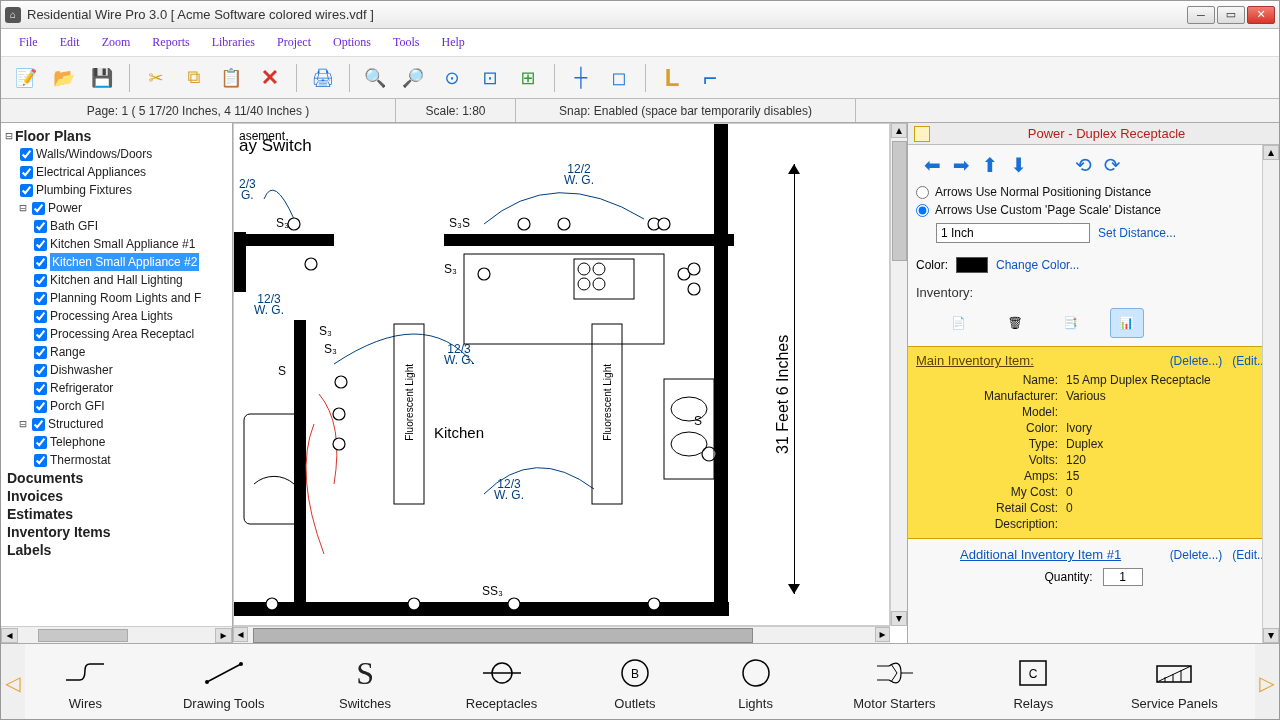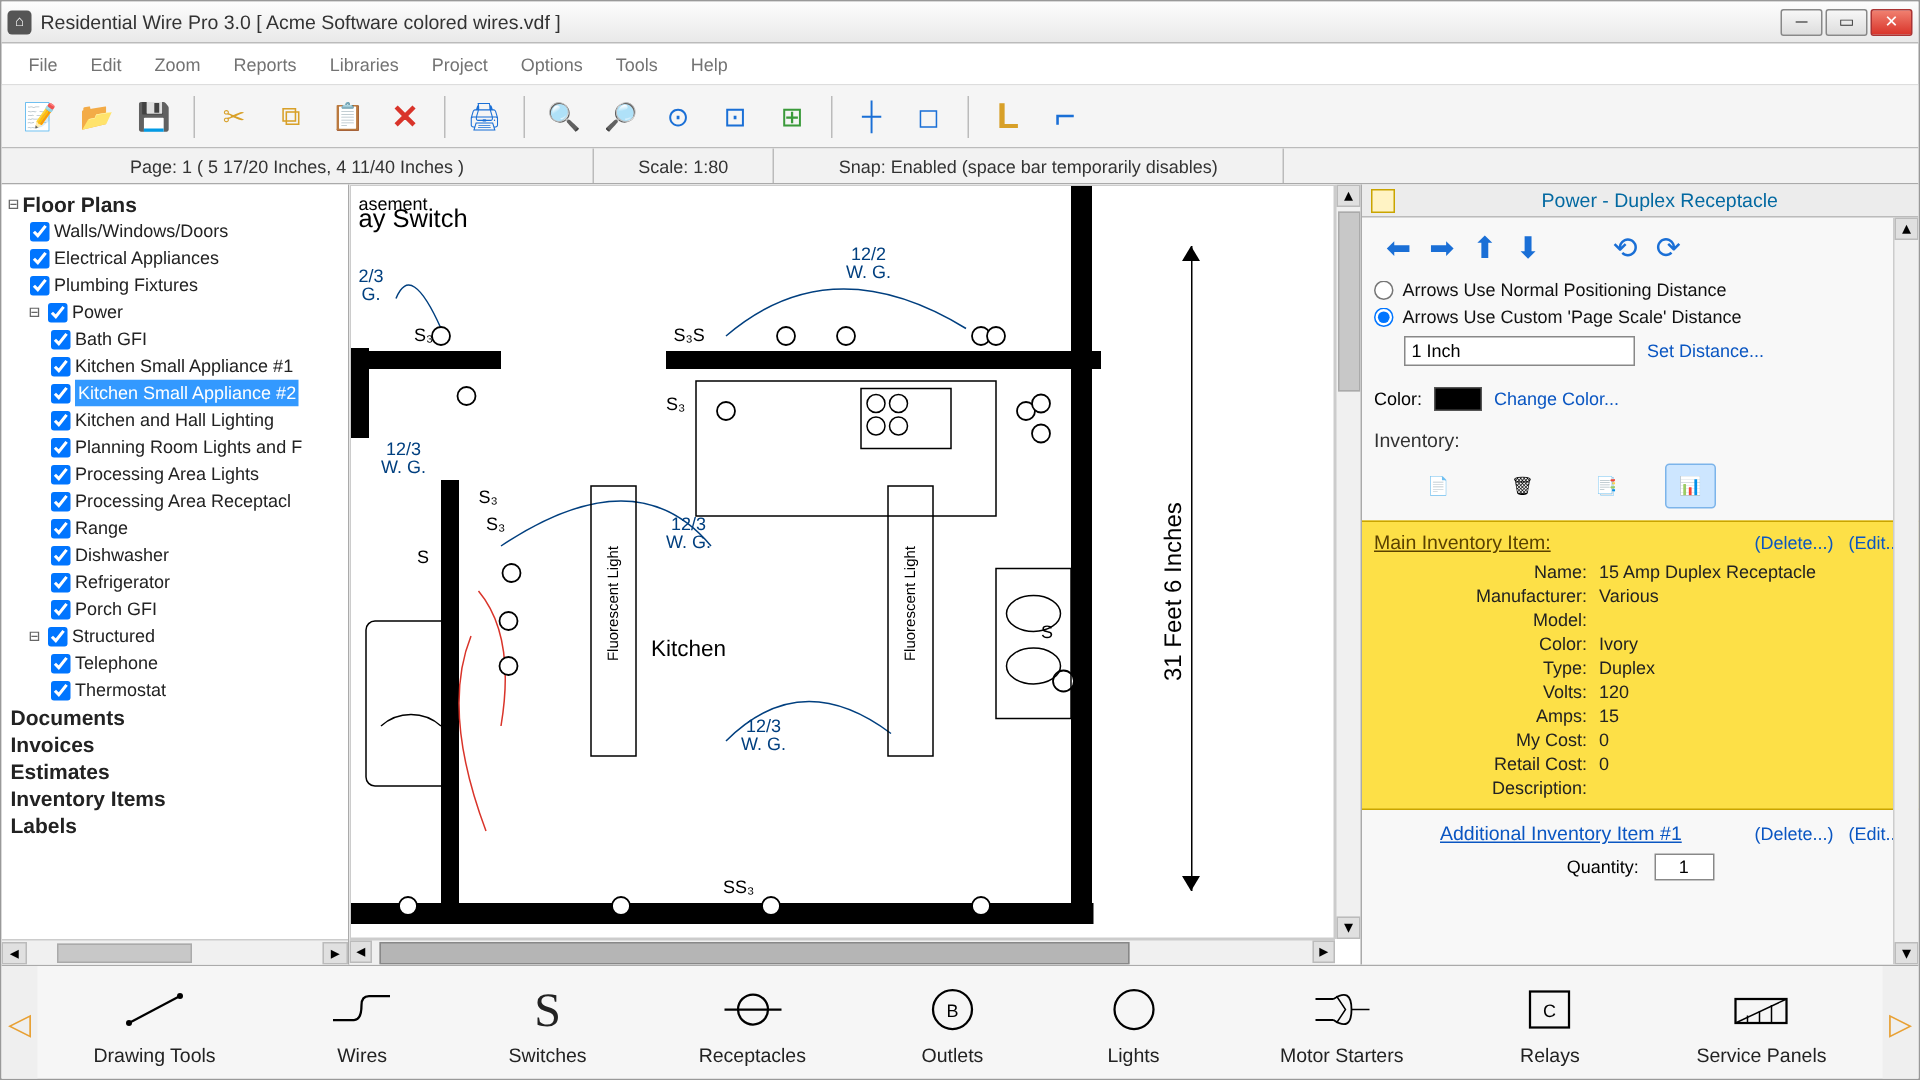--- a/index.html
+++ b/index.html
@@ -6,21 +6,21 @@
 body { background: #fff; width: 1280px; height: 720px; overflow: hidden; border: 1px solid #999; position: relative; }
 
 .titlebar { height: 28px; background: linear-gradient(#fdfdfd,#e9e9e9); border-bottom: 1px solid #bbb; display: flex; align-items: center; padding: 0 4px; }
 .titlebar .app-icon { width:16px; height:16px; background:#555; border-radius:3px; margin-right:6px; display:flex; align-items:center; justify-content:center; color:#fff; font-size:10px; }
 .titlebar .title { flex:1; color:#333; font-size:13px; }
 .win-controls { display:flex; gap:2px; }
 .win-btn { width:28px; height:18px; border:1px solid #888; background:linear-gradient(#f7f7f7,#ddd); display:flex; align-items:center; justify-content:center; border-radius:2px; cursor:pointer; font-size:11px; color:#333; }
 .win-btn.close { background:linear-gradient(#f08070,#d9342a); color:#fff; border-color:#a33; }
 
 .menubar { height: 28px; display:flex; align-items:center; gap:2px; padding:0 8px; border-bottom:1px solid #ddd; font-size:14px; }
-.menubar span { padding:3px 10px; cursor:pointer; color:#737373; }
+.menubar span { padding:3px 10px; cursor:pointer; color:#6d28d9;font-family:Liberation Serif, serif; }
 
 .toolbar { height:42px; display:flex; align-items:center; padding:0 8px; gap:2px; border-bottom:1px solid #bbb; background:#f5f5f5; }
 .tool-btn { width:36px; height:34px; display:flex; align-items:center; justify-content:center; border-radius:3px; cursor:pointer; font-size:18px; }
 .tool-sep { width:1px; height:28px; background:#bbb; margin:0 6px; }
 
 .statusbar { height:24px; display:flex; border-bottom:1px solid #aaa; background:#f2f2f2; font-size:13px; color:#333; }
 .statusbar .cell { border-right:1px solid #bbb; display:flex; align-items:center; justify-content:center; padding:0 4px; }
 
 .main { display:flex; height:calc(720px - 28px - 28px - 42px - 24px - 78px); }
 
@@ -49,21 +49,21 @@
 .scroll-thumb-h { position:absolute; left:20px; height:15px; top:1px; width:500px; background:#b5b5b5; border:1px solid #888; }
 
 .wall { position:absolute; background:#000; }
 .label { position:absolute; font-size:12px; color:#000; }
 .wirelabel { position:absolute; font-size:10px; color:#003f7f; text-align:center; line-height:11px; }
 .rot { writing-mode:vertical-rl; transform:rotate(180deg); }
 
 .right-panel { width:372px; border-left:1px solid #aaa; display:flex; flex-direction:column; background:#f8f8f8; overflow:hidden; position:relative; }
 .right-header { height:22px; display:flex; align-items:center; padding:0 6px; border-bottom:1px solid #bbb; background:#ececec; }
 .right-header .icon-sq { width:16px; height:16px; background:#fff3c4; border:1px solid #c9a400; margin-right:10px; }
-.right-header .title { flex:1; text-align:center; font-size:13px; color:#0369a1; }
+.right-header .title { flex:1; text-align:center; font-size:13px; color:#b91c1c; }
 .right-body { flex:1; overflow:hidden; padding:4px 8px 4px 8px; position:relative; }
 .arrow-row { display:flex; gap:12px; padding:4px 0 6px 8px; align-items:center; }
 .arrow-ico { color:#1a6fd6; font-size:20px; cursor:pointer; }
 .radio-row { display:flex; align-items:center; gap:6px; padding:2px 0; font-size:13px; color:#111; }
 .radio-row input { cursor:pointer; }
 .dist-row { display:flex; align-items:center; gap:8px; padding:4px 0 8px 20px; }
 .dist-row input { width:154px; height:20px; border:1px solid #888; padding:0 4px; font-size:12px; }
 .link { color:#0a56c2; cursor:pointer; }
 .color-row { display:flex; align-items:center; gap:8px; padding:6px 0; font-size:13px; }
 .color-sw { width:32px; height:16px; background:#000; border:1px solid #555; }
@@ -449,34 +449,34 @@
   </div>
 
 </div>
 
 <div class="palette">
   <div class="pal-arrow">◁</div>
   <div class="pal-items">
     <div class="pal-item">
       <div class="pal-icon">
           <svg class="sym">
+            <path d="M4,22 L18,22 Q23,22 23,12 L23,12 Q23,6 28,6 L42,6" stroke="#000" stroke-width="1.5" fill="none"></path>
+          </svg>
+        </div>
+      <div class="pl">Wires</div>
+    </div>
+    <div class="pal-item">
+      <div class="pal-icon">
+          <svg class="sym">
             <line x1="6" y1="24" x2="40" y2="6" stroke="#000" stroke-width="1.5"></line>
             <circle cx="6" cy="24" r="2" fill="#000"></circle>
             <circle cx="40" cy="6" r="2" fill="#000"></circle>
           </svg>
         </div>
       <div class="pl">Drawing Tools</div>
-    </div>
-    <div class="pal-item">
-      <div class="pal-icon">
-          <svg class="sym">
-            <path d="M4,22 L18,22 Q23,22 23,12 L23,12 Q23,6 28,6 L42,6" stroke="#000" stroke-width="1.5" fill="none"></path>
-          </svg>
-        </div>
-      <div class="pl">Wires</div>
     </div>
     <div class="pal-item">
       <div class="pal-icon" style="font-family:serif;font-size:32px">S</div>
       <div class="pl">Switches</div>
     </div>
     <div class="pal-item">
       <div class="pal-icon">
           <svg class="sym">
             <circle cx="23" cy="15" r="10" stroke="#000" stroke-width="1.5" fill="none"></circle>
             <line x1="4" y1="15" x2="42" y2="15" stroke="#000" stroke-width="1.5"></line>

